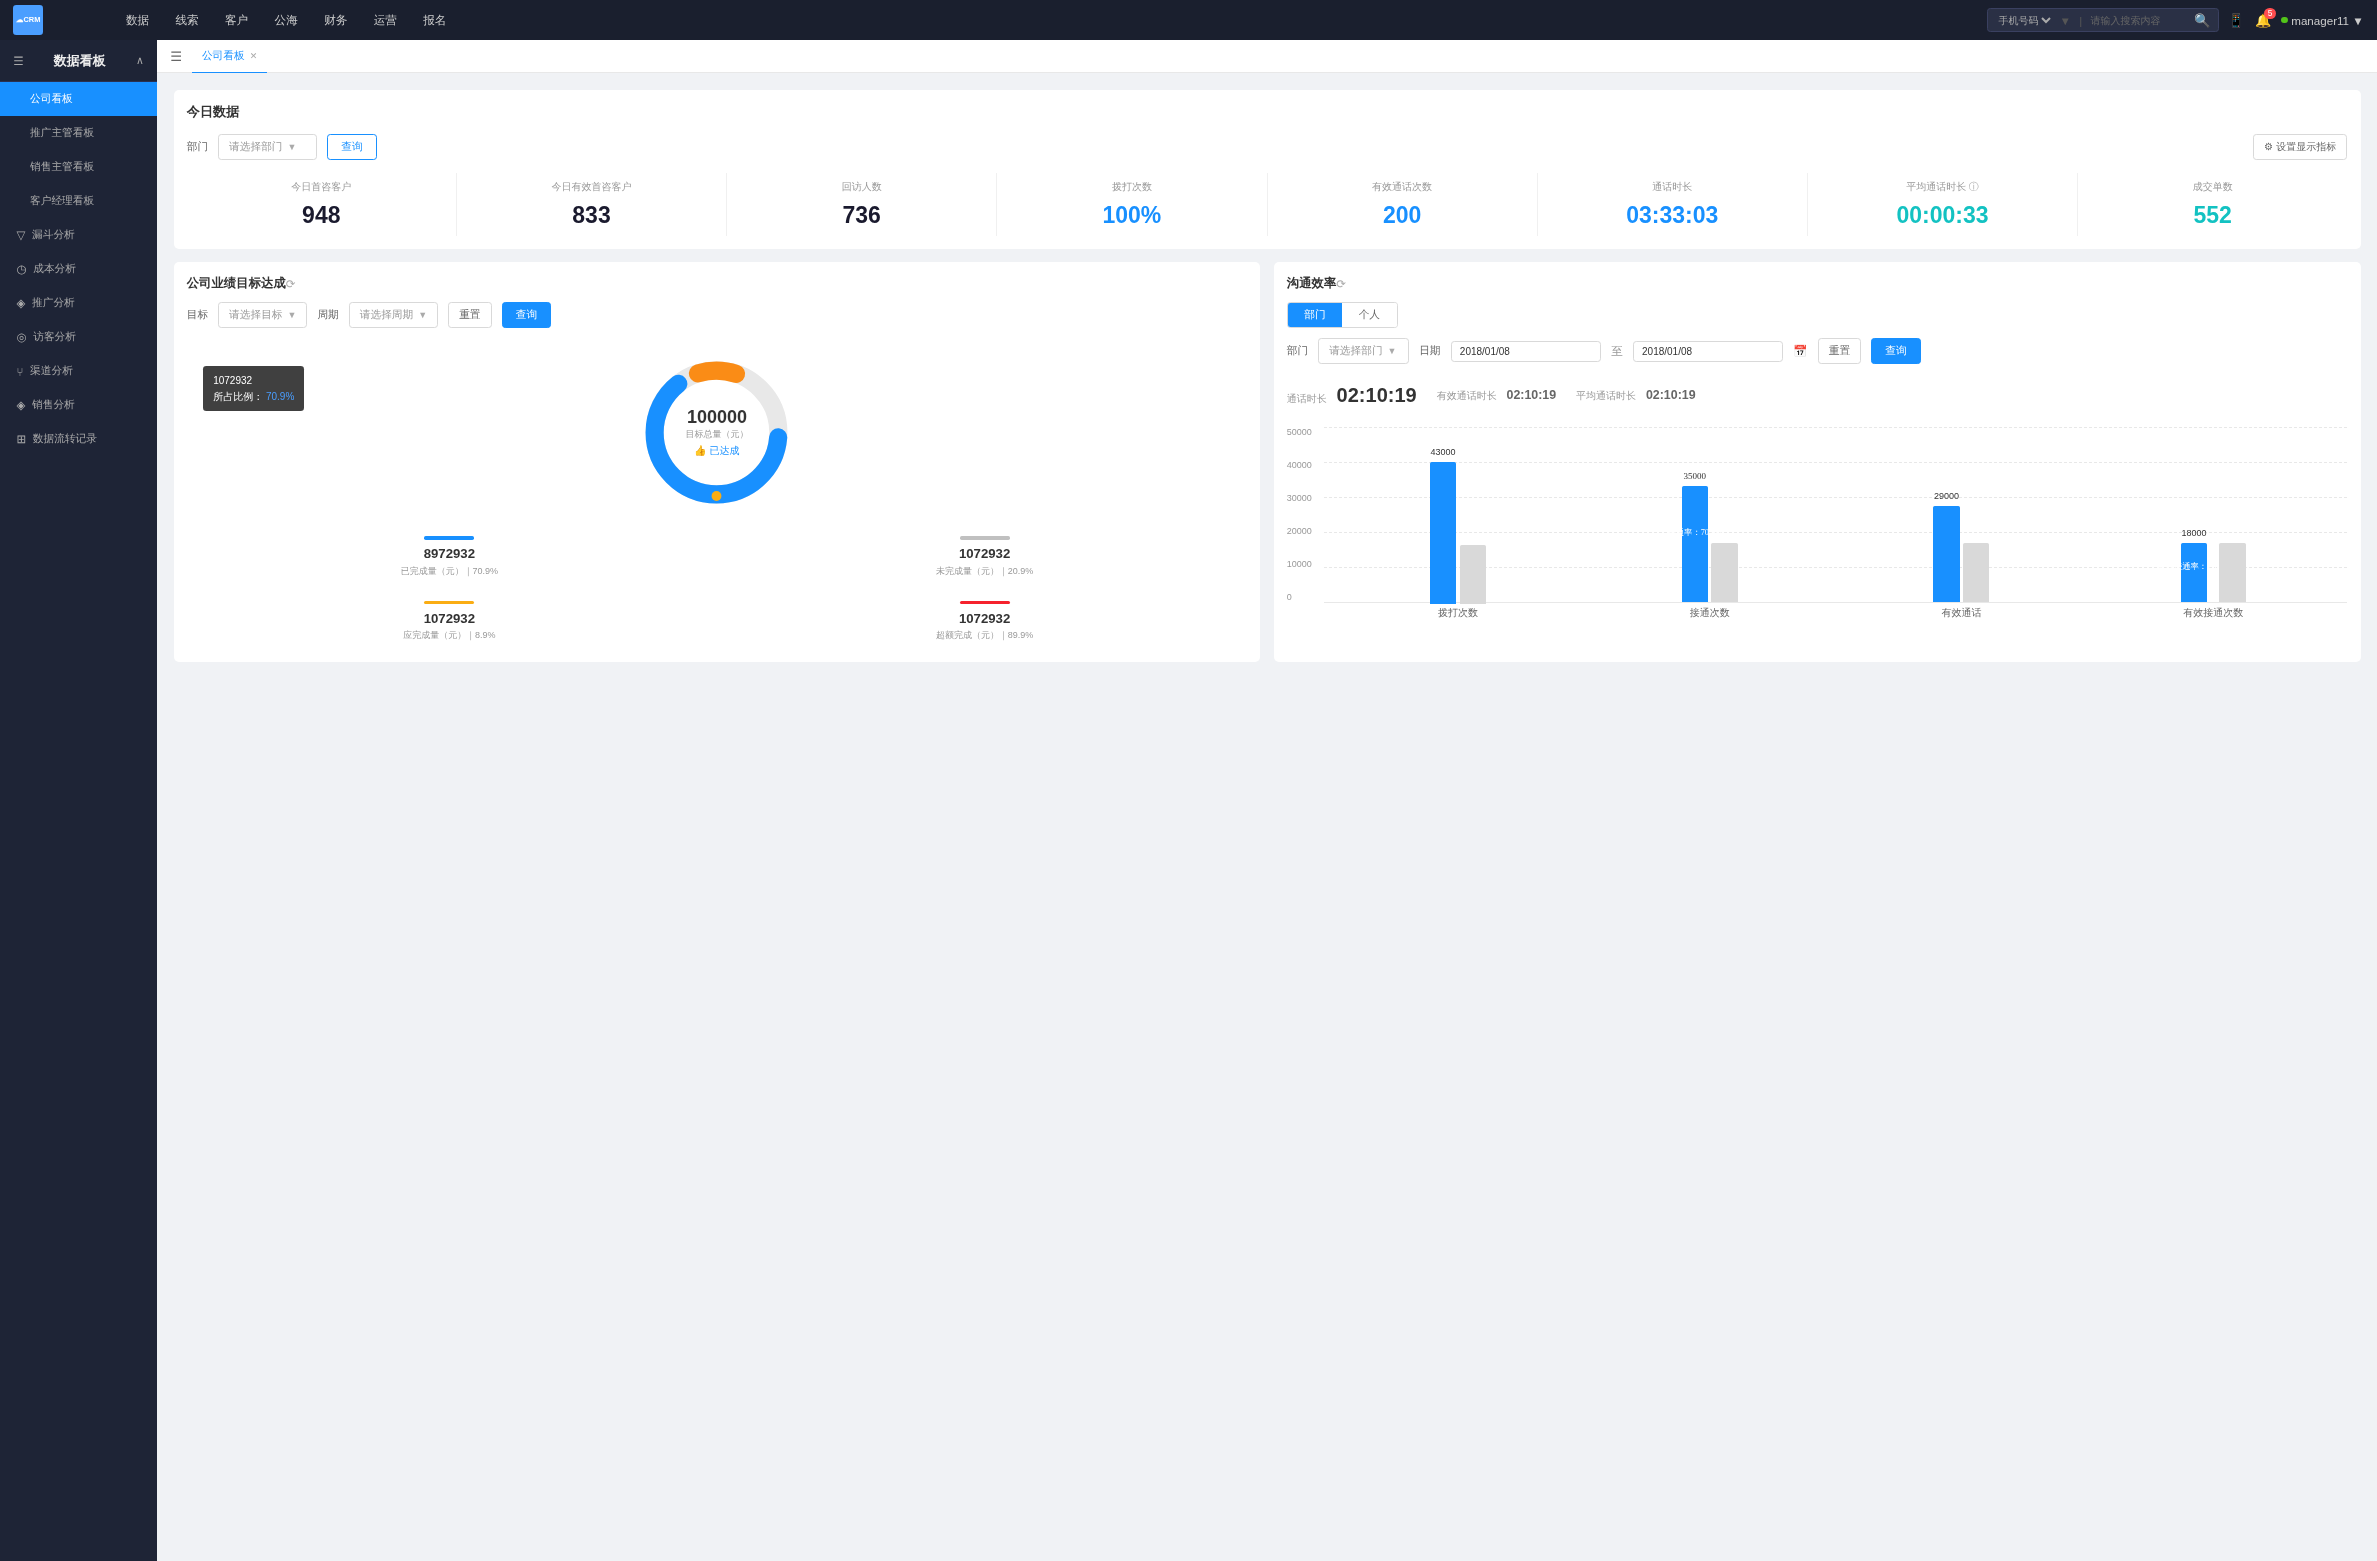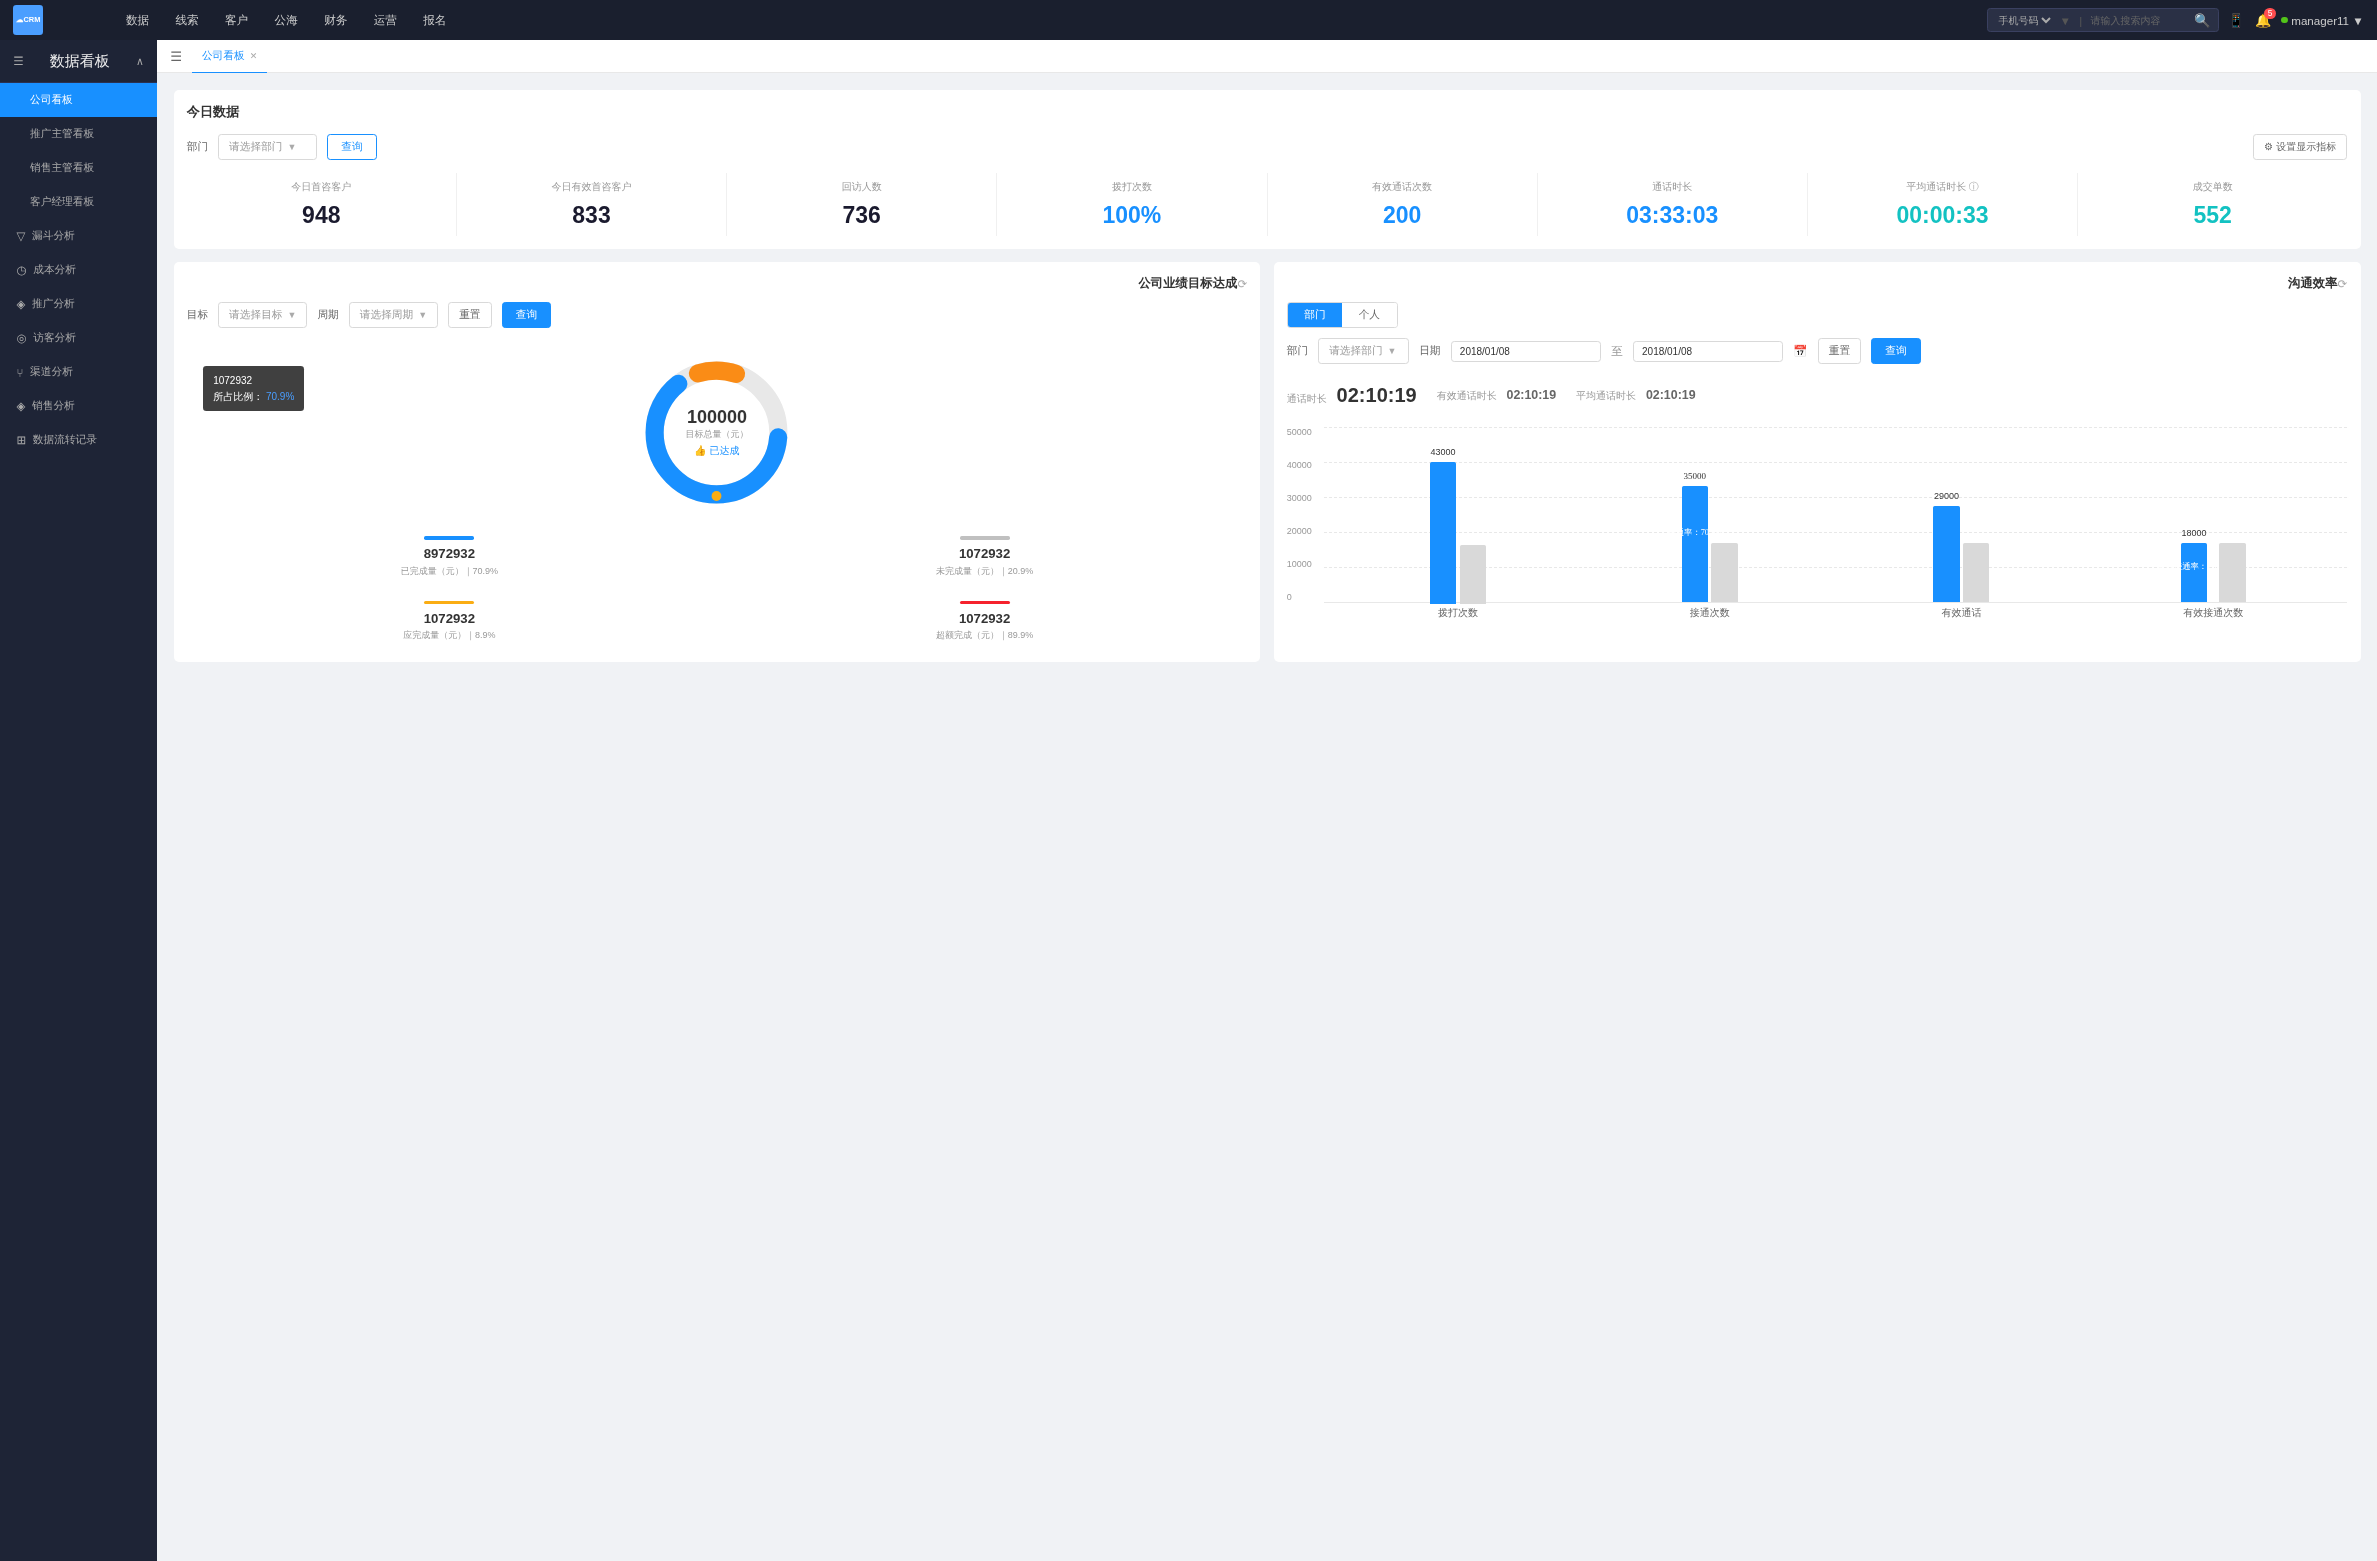--- a/index.html
+++ b/index.html
@@ -20,21 +20,21 @@
     .nav-icon { color: #aaa; cursor: pointer; font-size: 13.2px; }
     .badge-wrap { position: relative; cursor: pointer; }
     .badge { position: absolute; top: -5px; right: -5px; background: #ff4d4f; color: white; font-size: 8.3px; border-radius: 8.3px; padding: 0.8px 4.1px; }
     .user-info { color: #ccc; display: flex; align-items: center; gap: 3.3px; cursor: pointer; }
     .online-dot { width: 6.6px; height: 6.6px; background: #52c41a; border-radius: 50%; }
 
     
     .main-layout { display: flex; height: calc(100vh - 40px); }
     .sidebar { width: 157px; background: #1e2436; flex-shrink: 0; overflow-y: auto; }
     .sidebar-header { display: flex; align-items: center; justify-content: space-between; padding: 11.6px 13.2px; color: #aaa; font-size: 10.7px; border-bottom: 0.8px solid #2a3050; }
-    .sidebar-header-title { color: #eee; font-size: 15px; font-weight: 400; }
+    .sidebar-header-title { color: #eee; font-size: 13px; font-weight: 700; }
     .sidebar-item { display: flex; align-items: center; gap: 6.6px; padding: 10px 16.5px; color: #aaa; cursor: pointer; font-size: 10.7px; }
     .sidebar-item.active { background: #1890ff; color: white; }
     .sidebar-item.sub { padding-left: 30px; font-size: 10.7px; }
     .sidebar-icon { font-size: 11.6px; flex-shrink: 0; }
 
     
     .content { flex: 1; display: flex; flex-direction: column; overflow: hidden; }
     .tabs-bar { background: white; border-bottom: 0.8px solid #e8e8e8; display: flex; align-items: center; padding: 0 13.2px; height: 33px; gap: 3.3px; }
     .tab-menu-icon { color: #666; margin-right: 6.6px; cursor: pointer; font-size: 13.2px; }
     .tab { padding: 0 10px; height: 33px; display: flex; align-items: center; gap: 5px; font-size: 10.7px; cursor: pointer; color: #666; border-bottom: 1.7px solid transparent; }
@@ -61,21 +61,21 @@
     .stat-label { color: #999; font-size: 10px; margin-bottom: 8.3px; }
     .stat-value { font-size: 23px; font-weight: 600; }
     .stat-value.dark { color: #1a1a2e; }
     .stat-value.blue { color: #1890ff; }
     .stat-value.cyan { color: #13c2c2; }
 
     
     .panels-row { display: flex; gap: 13.2px; }
     .panel-left { flex: 1; background: white; border-radius: 5px; padding: 13.2px; }
     .panel-right { flex: 1; background: white; border-radius: 5px; padding: 13.2px; }
-    .panel-header { display: flex; align-items: center; justify-content: flex-end; margin-bottom: 10px; }
+    .panel-header { display: flex; align-items: center; justify-content: flex-start; margin-bottom: 10px; }
     .panel-title { font-size: 12.4px; font-weight: 600; color: #333; }
     .panel-refresh { color: #aaa; cursor: pointer; font-size: 11.6px; }
 
     .goal-filter-row { display: flex; align-items: center; gap: 10px; margin-bottom: 13.2px; flex-wrap: wrap; }
     .goal-filter-label { color: #666; font-size: 10.7px; }
 
     
     .donut-container { position: relative; display: flex; justify-content: center; align-items: center; height: 182px; }
     .donut-tooltip { position: absolute; top: 25px; left: 16.5px; background: rgba(0,0,0,0.75); color: white; border-radius: 3.3px; padding: 6.6px 10px; font-size: 10px; line-height: 1.6; }
     .tooltip-percent { color: #4a9eff; }

